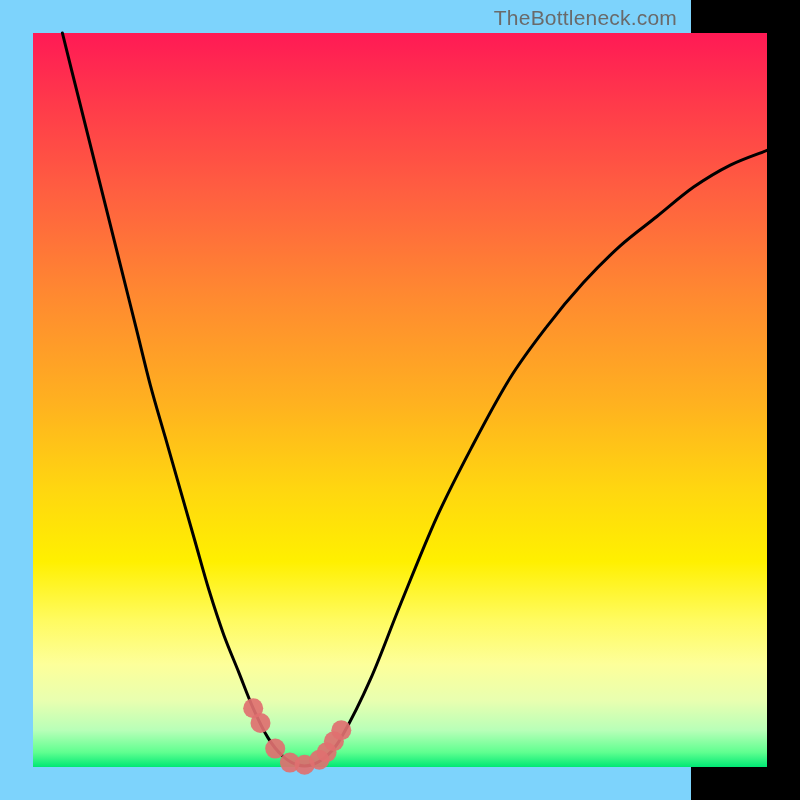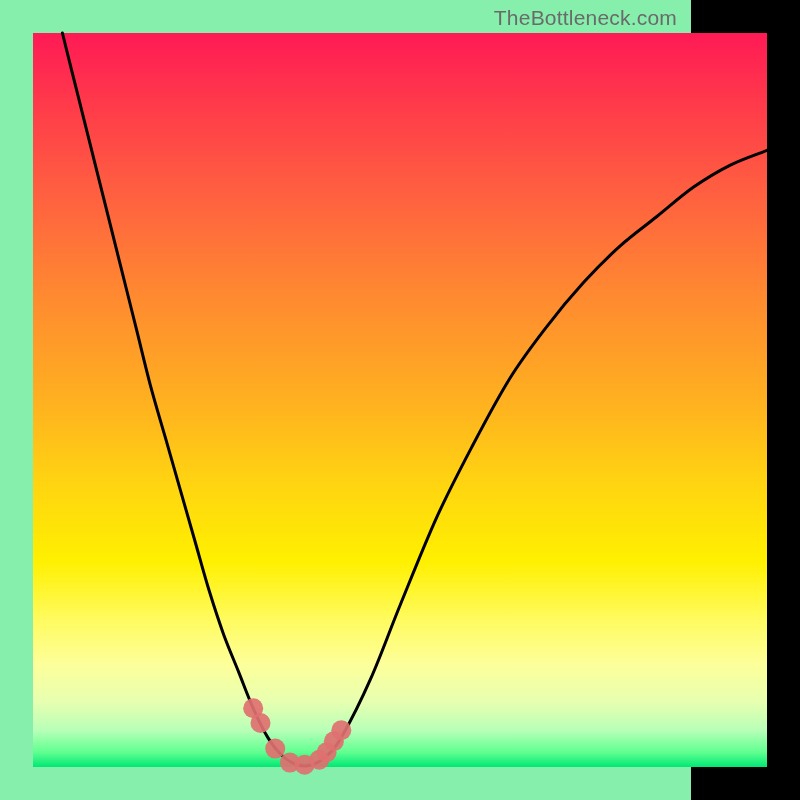--- a/index.html
+++ b/index.html
@@ -10,21 +10,21 @@
     background: #000;
     overflow: hidden;
     font-family: Arial, Helvetica, sans-serif;
   }
   .frame {
     position: absolute;
     left: 0;
     top: 0;
     width: 691px;
     height: 800px;
-    background: #86efac;
+    background: #7dd3fc;
   }
   .plot {
     position: absolute;
     left: 33px;
     top: 33px;
     width: 734px;
     height: 734px;
     background: linear-gradient(to bottom,
       #ff1a55 0%,
       #ff3b4a 10%,

